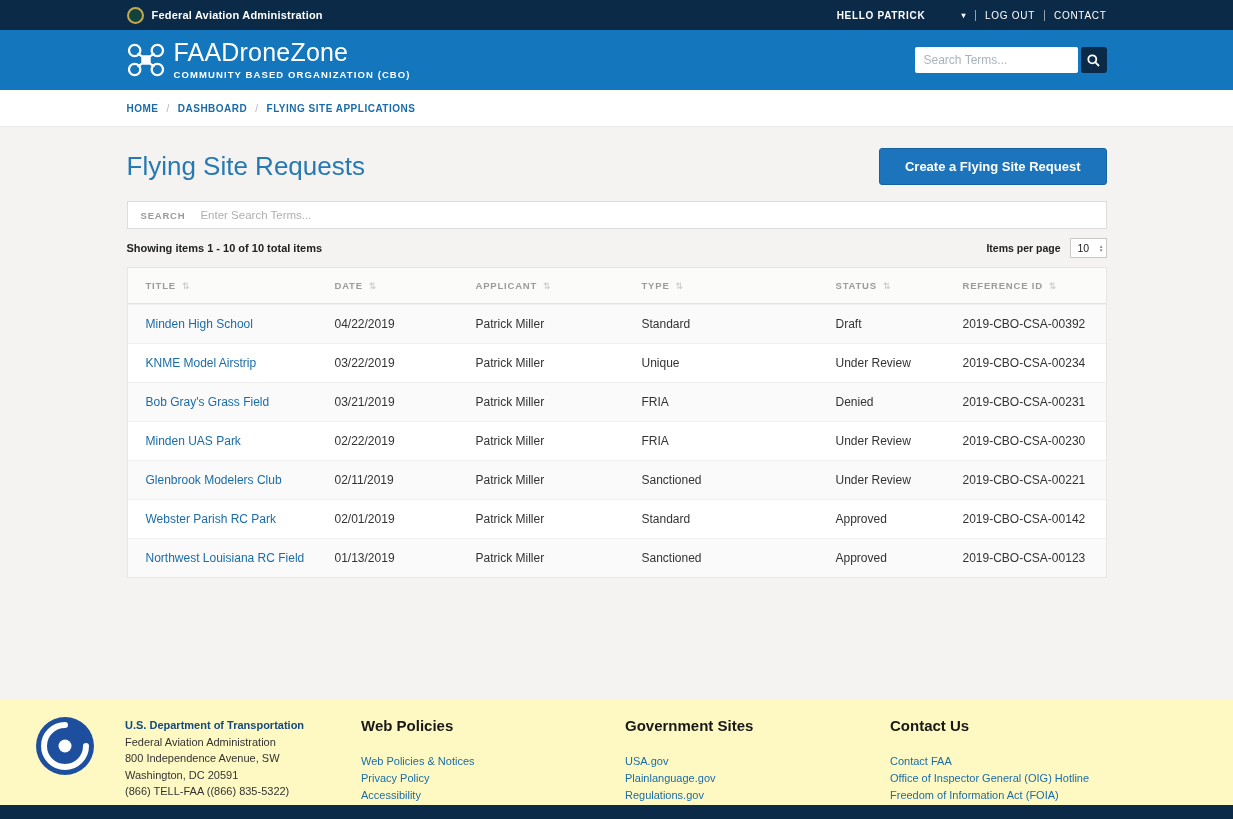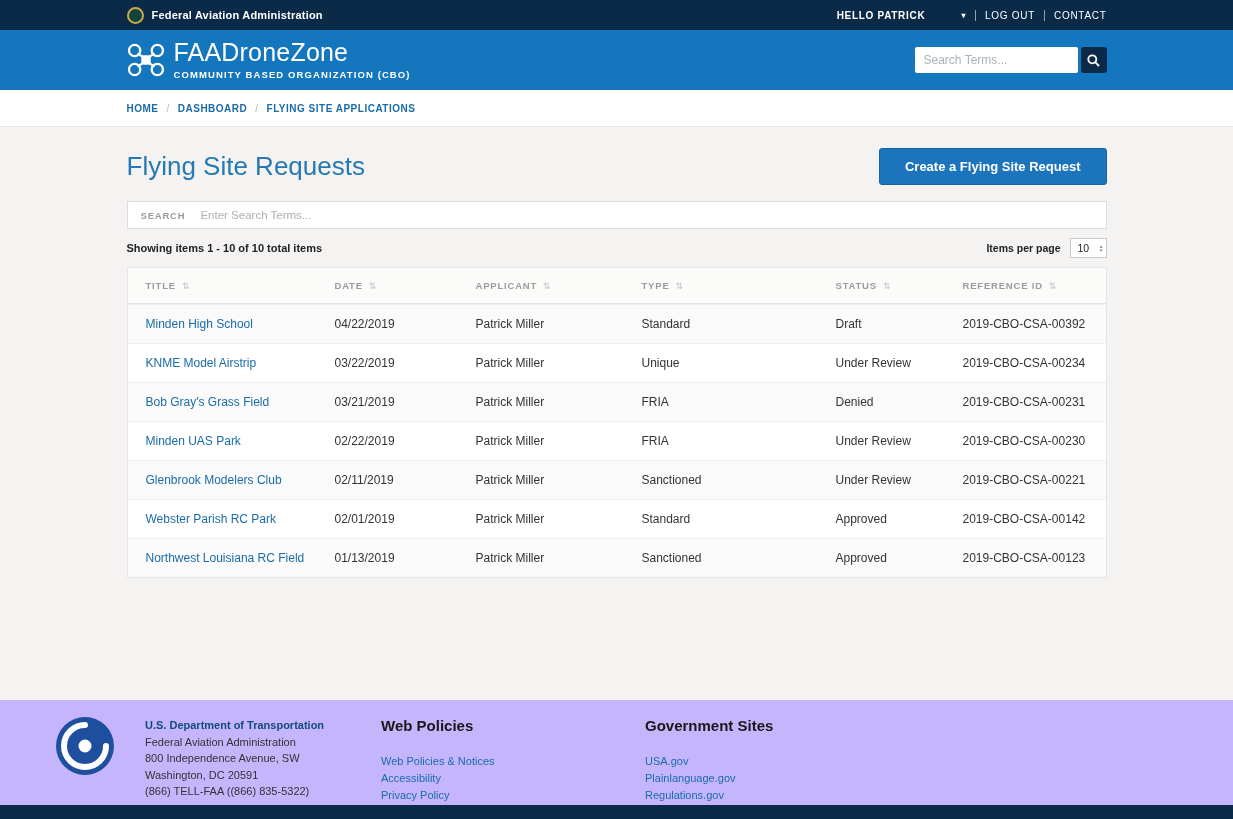--- a/index.html
+++ b/index.html
@@ -62,21 +62,21 @@
   .trow { display:grid; grid-template-columns:207px 141px 166px 194px 127px 143px; align-items:center; height:39px; border-top:1px solid #efefef; background:#fff; }
   .trow:nth-child(even) { background:#fafafa; }
   .thead { height:36px; background:#fbfbfa; border-top:none; border-bottom:1px solid #e2e2e2; }
   .th { font-size:9.5px; color:#9b9b9b; letter-spacing:.8px; font-weight:bold; display:flex; align-items:center; cursor:pointer; }
   .sort { color:#c4c4c4; font-size:9px; margin-left:6px; font-weight:normal; }
   .first { padding-left:18px; }
   .cell { font-size:12px; color:#333; }
   .cell-title { color:#1a6ca9; cursor:pointer; }
 
   
-  .footer { background:#c4b5fd; height:105px; flex:none; display:flex; padding:17px 0 0 56px; }
+  .footer { background:#fef9c3; height:105px; flex:none; display:flex; padding:17px 0 0 36px; }
   .dot-logo { flex:none; }
   .fcol1 { margin-left:31px; width:236px; font-size:11px; color:#333; line-height:1.5; }
   .fcol1 .dept { color:#14497f; font-weight:bold; }
   .fcol { width:264px; }
   .fcol.c3 { width:265px; }
   .fcol h3 { font-size:15px; color:#181818; margin-bottom:19px; font-weight:bold; }
   .flink { display:block; font-size:11px; color:#1a6ca9; line-height:1.55; text-decoration:none; cursor:pointer; }
 
   .bottom-strip { height:14px; background:#0b2a47; flex:none; }
 </style>
@@ -278,27 +278,33 @@
     <div class="fcol1">
       <div class="dept">U.S. Department of Transportation</div>
       <div>Federal Aviation Administration</div>
       <div>800 Independence Avenue, SW</div>
       <div>Washington, DC 20591</div>
       <div>(866) TELL-FAA ((866) 835-5322)</div>
     </div>
     <div class="fcol">
       <h3>Web Policies</h3>
       <a class="flink">Web Policies &amp; Notices</a>
+      <a class="flink">Privacy Policy</a>
       <a class="flink">Accessibility</a>
-      <a class="flink">Privacy Policy</a>
     </div>
     <div class="fcol c3">
       <h3>Government Sites</h3>
       <a class="flink">USA.gov</a>
       <a class="flink">Plainlanguage.gov</a>
       <a class="flink">Regulations.gov</a>
       <a class="flink">Data.gov</a>
     </div>
+    <div class="fcol">
+      <h3>Contact Us</h3>
+      <a class="flink">Contact FAA</a>
+      <a class="flink">Office of Inspector General (OIG) Hotline</a>
+      <a class="flink">Freedom of Information Act (FOIA)</a>
+    </div>
   </footer>
 
   <div class="bottom-strip"></div>
 
 </div>
 
 </body></html>

